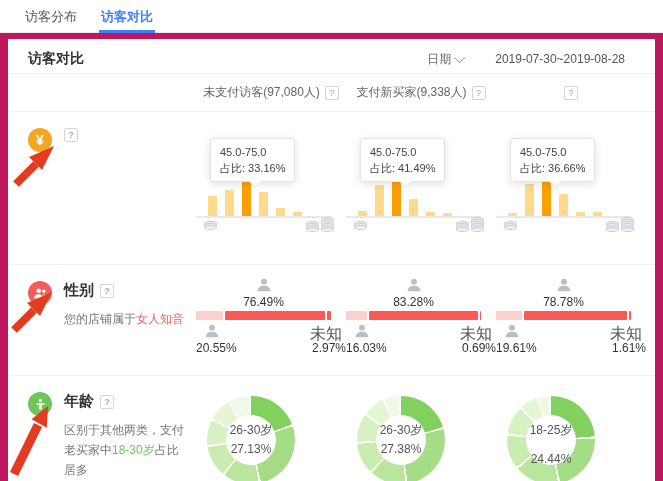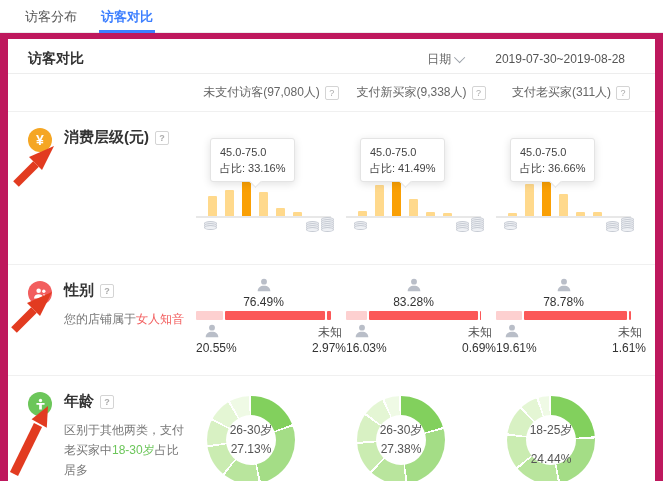--- a/index.html
+++ b/index.html
@@ -46,21 +46,21 @@
   .bars{position:absolute;left:12px;top:68px;width:112px;height:36px;display:flex;align-items:flex-end;gap:8px;}
   .bar{width:9px;border-radius:1px 1px 0 0;}
   .axis{position:absolute;left:0;top:104px;width:135px;height:2px;background:#e8e8e8;}
   .stack{display:flex;flex-direction:column;align-items:center;}
   .coin{width:13px;height:5px;border-radius:50%;background:#eef0f4;border:1px solid #c6cbd3;margin-top:-3px;box-sizing:border-box;}
   .coins-left{position:absolute;left:8px;top:112px;}
   .coins-right{position:absolute;right:12px;top:108px;display:flex;gap:2px;align-items:flex-end;}
   
   .g-ico{position:absolute;color:#b9bec8;}
   .g-txt{position:absolute;font-size:12px;color:#333;}
-  .g-lbl{position:absolute;font-size:12px;color:#555;}
+  .g-lbl{position:absolute;font-size:16px;color:#555;}
   .g-bar{position:absolute;left:0;top:46px;width:135px;height:9px;display:flex;gap:2px;}
   .g-seg{height:9px;border-radius:1px;}
   
   .donut{position:absolute;left:11px;top:20px;width:88px;height:88px;border-radius:50%;}
   .donut-hole{position:absolute;left:19px;top:19px;width:50px;height:50px;background:#fff;border-radius:50%;}
   .donut-center{position:absolute;left:0;width:88px;text-align:center;font-size:12px;color:#555;}
   
   .arrow{position:absolute;z-index:5;pointer-events:none;}
 </style>
 </head>
@@ -88,32 +88,30 @@
       <div></div>
       <div class="col-head">
         <span>未支付访客(97,080人)</span>
         <span class="help">?</span>
       </div>
       <div class="col-head">
         <span>支付新买家(9,338人)</span>
         <span class="help">?</span>
       </div>
       <div class="col-head">
-        <span>支付老买家(311人)</span>
         <span class="help">?</span>
       </div>
     </div>
 
     <div class="row row1">
       <div class="label-cell">
         <div class="row-icon orange">
             <span>¥</span>
           </div>
         <div class="row-title">
-          <span>消费层级(元)</span>
           <span class="help">?</span>
         </div>
       </div>
       <div class="chart-cell">
           <div class="tooltip">
             <div>45.0-75.0</div>
             <div>占比: 33.16%</div>
             <div class="tip"></div>
           </div>
           <div class="bars">

